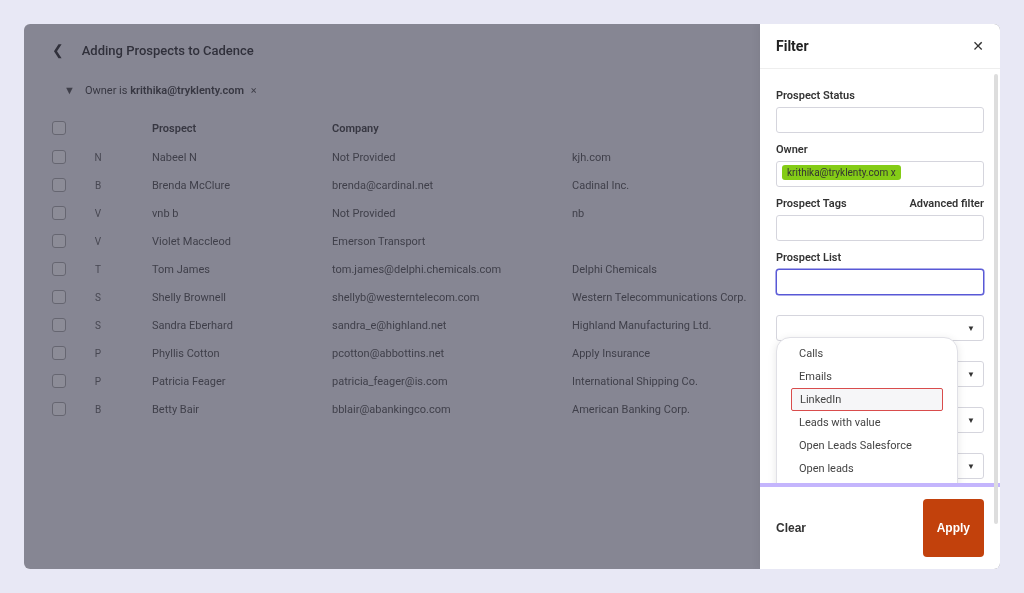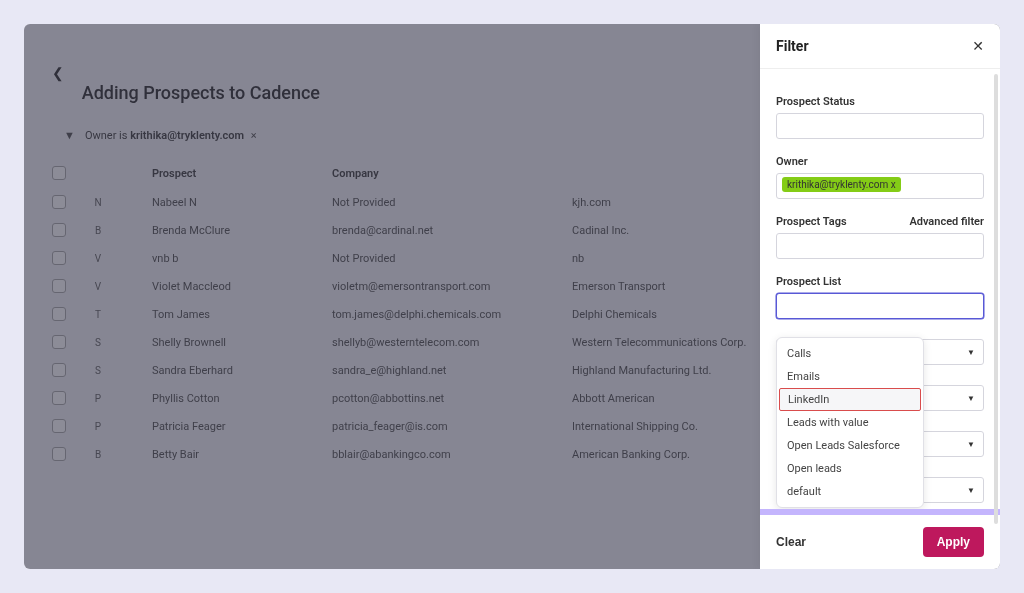--- a/index.html
+++ b/index.html
@@ -31,24 +31,23 @@
       display: flex;
       align-items: center;
       gap: 18px;
     }
     .back-icon {
       font-size: 14px;
       color: #333;
       cursor: pointer;
     }
     .page-title {
-      font-size: 18px;
+      font-size: 13px;
       color: #333;
       font-weight: 500;
-      margin-top: 40px;
     }
     .filter-chip-bar {
       padding: 8px 28px 16px 40px;
       display: flex;
       align-items: center;
       gap: 10px;
     }
     .funnel-icon {
       font-size: 11px;
       color: #555;
@@ -130,21 +129,21 @@
     .filter-body {
       flex: 1;
       overflow-y: auto;
       padding: 10px 16px;
       position: relative;
     }
     .field-label {
       font-size: 11px;
       font-weight: 600;
       color: #333;
-      margin-top: 16px;
+      margin-top: 10px;
       margin-bottom: 5px;
       display: flex;
       justify-content: space-between;
       align-items: center;
     }
     .adv-link {
       font-size: 11px;
       font-weight: 600;
       color: #333;
     }
@@ -190,64 +189,64 @@
       background: #fff;
       margin-top: 20px;
     }
     .caret {
       font-size: 8px;
       color: #333;
     }
     .dropdown {
       position: absolute;
       left: 16px;
-      width: 148px;
+      width: 182px;
       background: #fff;
       border: 1px solid #e0e0e6;
-      border-radius: 6px;
+      border-radius: 14px;
       box-shadow: 0 2px 8px rgba(0,0,0,0.1);
       z-index: 20;
-      padding: 4px 0;
+      padding: 4px 12px;
     }
     .dd-item {
       padding: 5px 10px;
       font-size: 11px;
       color: #444;
       cursor: pointer;
     }
     .dd-item.highlight {
       border: 1.5px solid #d94c4c;
       border-radius: 2px;
       background: #f6f6f8;
       margin: 0 2px;
       padding: 4px 8px;
     }
     .filter-foot {
       padding: 12px 16px;
       display: flex;
       justify-content: space-between;
       align-items: center;
-      border-top: 6px solid #c4b5fd;
+      border-top: 4px solid #c4b5fd;
     }
     .clear-btn {
       font-size: 12px;
       font-weight: 600;
       color: #333;
       background: none;
       border: none;
       cursor: pointer;
     }
     .apply-btn {
       font-size: 12px;
       font-weight: 600;
       color: #fff;
-      background: #be185d;
+      background: #c2410c;
       border: none;
       border-radius: 4px;
-      padding: 8px 14px;
+      padding: 22px 14px;
       cursor: pointer;
     }
     .scrollbar-stub {
       position: absolute;
       right: 2px;
       top: 50px;
       width: 4px;
       height: 450px;
       background: #ddd;
       border-radius: 2px;
@@ -308,21 +307,20 @@
           <div>vnb b</div>
           <div>Not Provided</div>
           <div>nb</div>
         </div>
         <div class="trow">
           <div>
             <div class="checkbox"></div>
           </div>
           <div class="avatar-letter">V</div>
           <div>Violet Maccleod</div>
-          <div>violetm@emersontransport.com</div>
           <div>Emerson Transport</div>
         </div>
         <div class="trow">
           <div>
             <div class="checkbox"></div>
           </div>
           <div class="avatar-letter">T</div>
           <div>Tom James</div>
           <div>tom.james@delphi.chemicals.com</div>
           <div>Delphi Chemicals</div>
@@ -345,21 +343,21 @@
           <div>sandra_e@highland.net</div>
           <div>Highland Manufacturing Ltd.</div>
         </div>
         <div class="trow">
           <div>
             <div class="checkbox"></div>
           </div>
           <div class="avatar-letter">P</div>
           <div>Phyllis Cotton</div>
           <div>pcotton@abbottins.net</div>
-          <div>Abbott American</div>
+          <div>Apply Insurance</div>
         </div>
         <div class="trow">
           <div>
             <div class="checkbox"></div>
           </div>
           <div class="avatar-letter">P</div>
           <div>Patricia Feager</div>
           <div>patricia_feager@is.com</div>
           <div>International Shipping Co.</div>
         </div>

